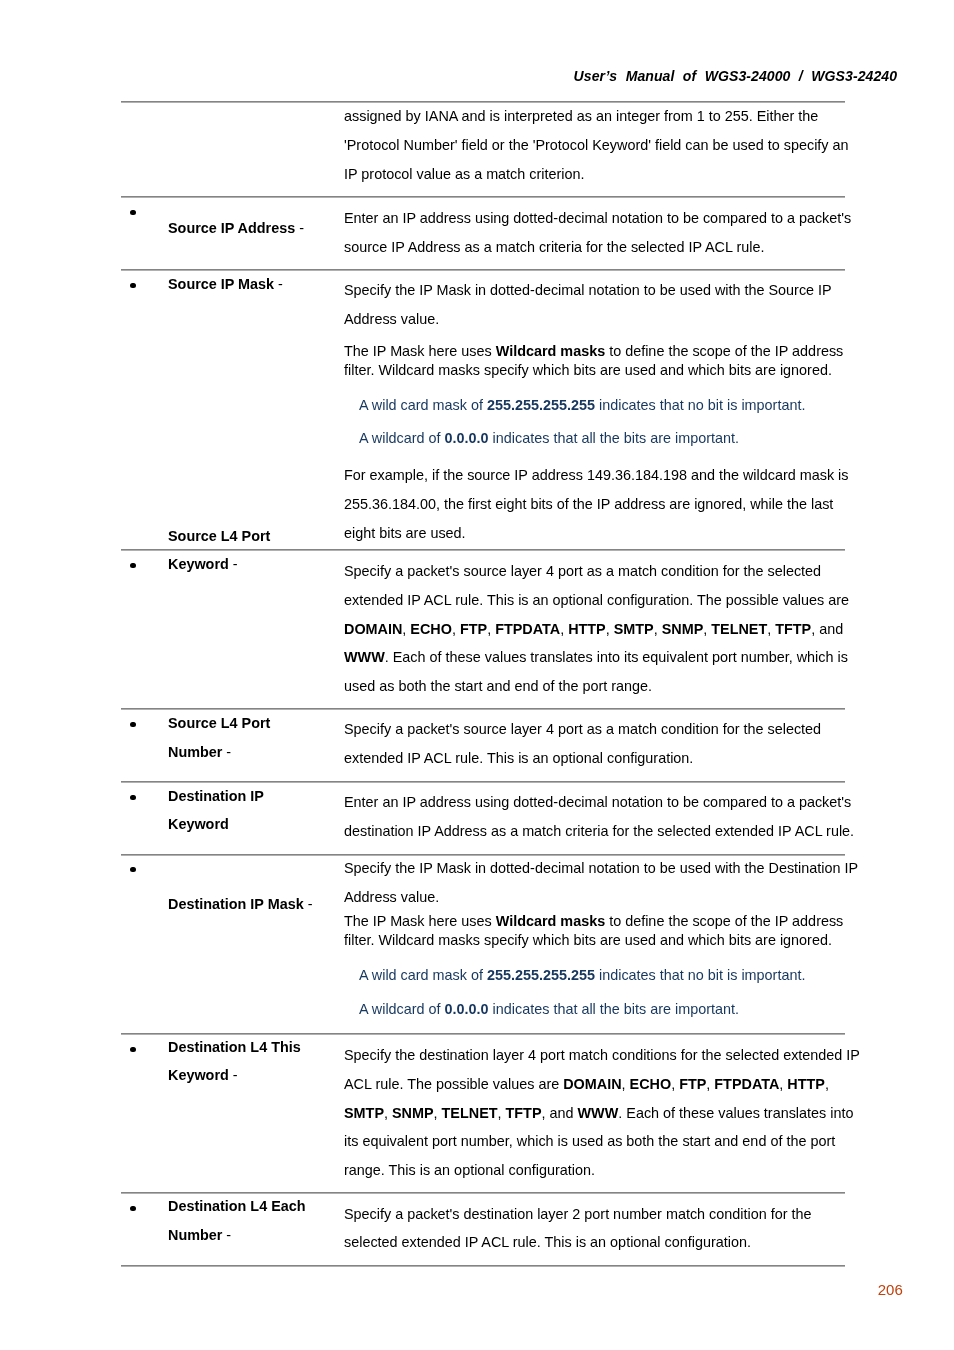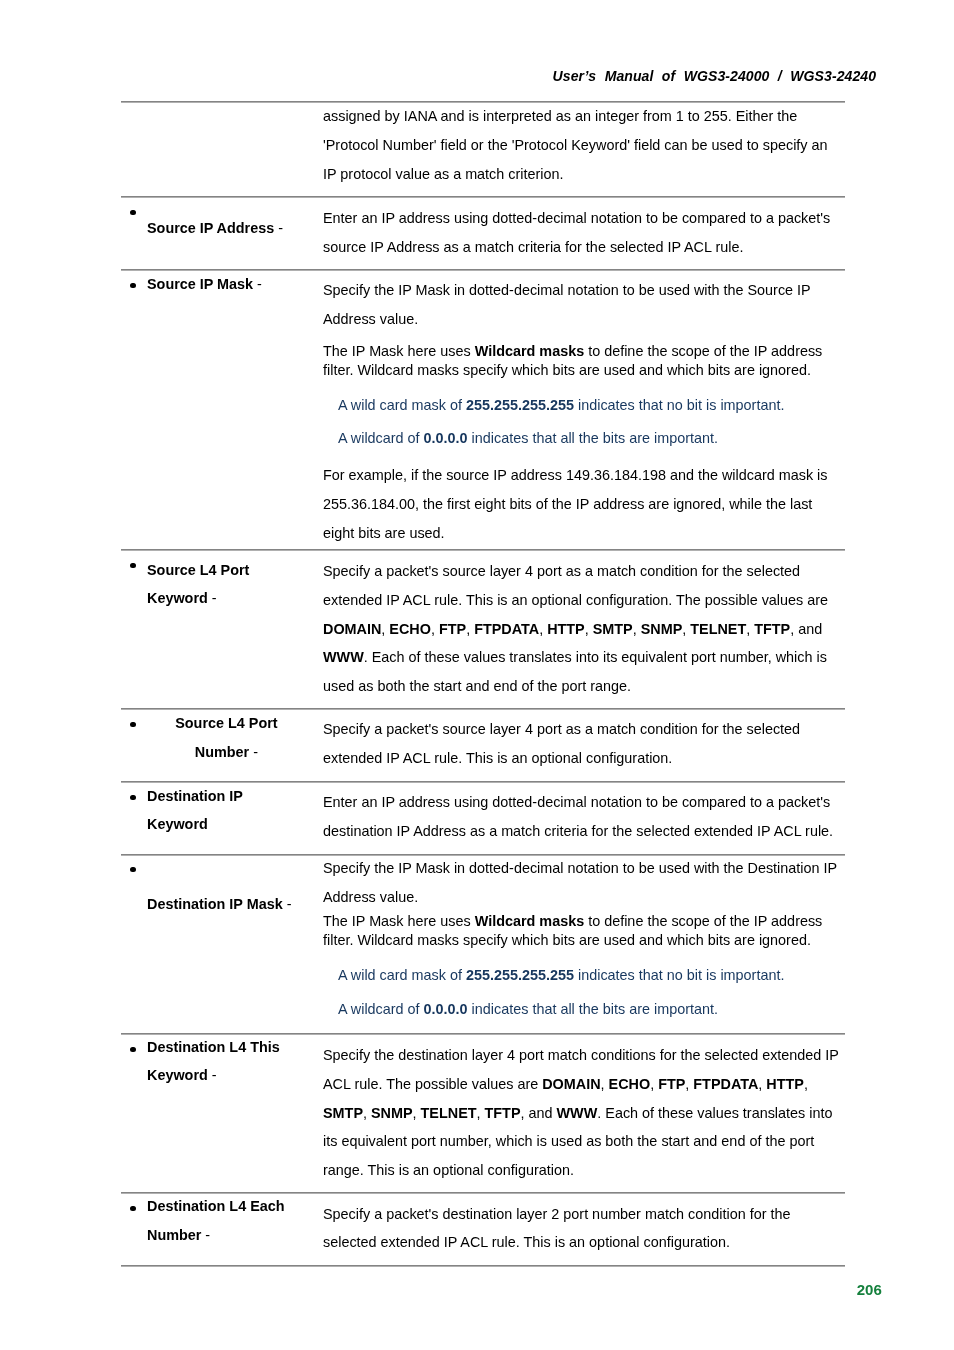--- a/index.html
+++ b/index.html
@@ -2,41 +2,41 @@
 <html><head>
 <meta charset="utf-8">
 <title>User's Manual of WGS3-24000 / WGS3-24240 — page 206</title>
 <style>
   html,body{margin:0;padding:0;background:#ffffff;}
   body{width:954px;height:1350px;background:#ffffff;
        font-family:"Liberation Sans",sans-serif;color:#000000;}
   .page{position:relative;width:954px;height:1350px;overflow:hidden;background:#ffffff;}
 
   
-  .running-header,.term,.desc,.page-number{will-change:transform;}
+  .running-header,.term,.desc,.page-number{will-change:transform;margin-left:21px;}
 
   .running-header{position:absolute;left:0;top:68.9px;width:876px;text-align:right;
       font-size:14.05px;font-weight:bold;font-style:italic;letter-spacing:0.06px;
       word-spacing:4.5px;line-height:14.05px;white-space:nowrap;color:#000000;}
 
   .rule{position:absolute;height:2px;
         background:linear-gradient(180deg,#6e6e6e 0%,#c6c6c6 100%);}
 
   .term{position:absolute;font-size:14.40px;font-weight:bold;color:#000000;}
   .term .suffix{font-weight:normal;}
 
   .bullet{position:absolute;left:130.1px;width:5.5px;height:5.5px;border-radius:50%;
           background:#000000;}
 
   .desc{position:absolute;font-size:14.40px;color:#000000;}
   .desc.note{color:#17375e;}
   .desc b{font-weight:bold;}
 
   .page-number{position:absolute;left:0;top:1282px;width:881.8px;text-align:right;
-      font-size:15px;font-weight:bold;line-height:15px;color:#15803d;}
+      font-size:15px;font-weight:normal;line-height:15px;color:#c2410c;}
 </style>
 </head>
 <body>
 
 <div class="page">
 
   <div class="running-header">User’s Manual of WGS3-24000 / WGS3-24240</div>
 
   <div id="table-root">
       <div class="rule" style="top: 101px; left: 121px; width: 724px;"></div>
@@ -48,25 +48,25 @@
       <div class="rule" style="top: 269px; left: 121px; width: 724px;"></div>
       <div class="bullet" style="top: 282.75px;"></div>
       <div class="term" style="top: 270.02px; left: 147px; width: 158.8px; line-height: 28px;"><span>Source IP Mask</span><span class="suffix"> -</span></div>
       <div class="desc" style="top: 276.42px; left: 323.4px; width: 519px; line-height: 29px;">Specify the IP Mask in dotted-decimal notation to be used with the Source IP Address value.</div>
       <div class="desc" style="top: 342.37px; left: 323.4px; width: 519px; line-height: 19.1px;">The IP Mask here uses <b>Wildcard masks</b> to define the scope of the IP address filter. Wildcard masks specify which bits are used and which bits are ignored.</div>
       <div class="desc note" style="top: 390.62px; left: 338.4px; width: 504px; line-height: 29px;">A wild card mask of <b>255.255.255.255</b> indicates that no bit is important.</div>
       <div class="desc note" style="top: 423.52px; left: 338.4px; width: 504px; line-height: 29px;">A wildcard of <b>0.0.0.0</b> indicates that all the bits are important.</div>
       <div class="desc" style="top: 461.37px; left: 323.4px; width: 519px; line-height: 29.1px;">For example, if the source IP address 149.36.184.198 and the wildcard mask is 255.36.184.00, the first eight bits of the IP address are ignored, while the last eight bits are used.</div>
       <div class="rule" style="top: 549px; left: 121px; width: 724px;"></div>
       <div class="bullet" style="top: 562.75px;"></div>
-      <div class="term" style="top: 557px; left: 147px; width: 158.8px; line-height: 27.9px;"><span>Source L4 Port Keyword</span><span class="suffix"> -</span></div>
+      <div class="term" style="top: 523px; left: 147px; width: 158.8px; line-height: 27.9px;"><span>Source L4 Port Keyword</span><span class="suffix"> -</span></div>
       <div class="desc" style="top: 556.75px; left: 323.4px; width: 519px; line-height: 28.75px;">Specify a packet's source layer 4 port as a match condition for the selected extended IP ACL rule. This is an optional configuration. The possible values are <b>DOMAIN</b>, <b>ECHO</b>, <b>FTP</b>, <b>FTPDATA</b>, <b>HTTP</b>, <b>SMTP</b>, <b>SNMP</b>, <b>TELNET</b>, <b>TFTP</b>, and <b>WWW</b>. Each of these values translates into its equivalent port number, which is used as both the start and end of the port range.</div>
       <div class="rule" style="top: 708px; left: 121px; width: 724px;"></div>
       <div class="bullet" style="top: 721.75px;"></div>
-      <div class="term" style="top: 708.57px; left: 147px; width: 158.8px; line-height: 28.9px; text-align: center;"><span>Source L4 Port Number</span><span class="suffix"> -</span></div>
+      <div class="term" style="top: 708.57px; left: 147px; width: 158.8px; line-height: 28.9px;"><span>Source L4 Port Number</span><span class="suffix"> -</span></div>
       <div class="desc" style="top: 715.32px; left: 323.4px; width: 519px; line-height: 29.2px;">Specify a packet's source layer 4 port as a match condition for the selected extended IP ACL rule. This is an optional configuration.</div>
       <div class="rule" style="top: 781px; left: 121px; width: 724px;"></div>
       <div class="bullet" style="top: 794.75px;"></div>
       <div class="term" style="top: 782.02px; left: 147px; width: 158.8px; line-height: 28px;"><span>Destination IP Keyword</span><span class="suffix"></span></div>
       <div class="desc" style="top: 788.42px; left: 323.4px; width: 519px; line-height: 29px;">Enter an IP address using dotted-decimal notation to be compared to a packet's destination IP Address as a match criteria for the selected extended IP ACL rule.</div>
       <div class="rule" style="top: 854px; left: 121px; width: 724px;"></div>
       <div class="bullet" style="top: 866.75px;"></div>
       <div class="term" style="top: 890px; left: 147px; width: 158.8px; line-height: 28px;"><span>Destination IP Mask</span><span class="suffix"> -</span></div>
       <div class="desc" style="top: 854.42px; left: 323.4px; width: 519px; line-height: 29px;">Specify the IP Mask in dotted-decimal notation to be used with the Destination IP Address value.</div>
       <div class="desc" style="top: 912.37px; left: 323.4px; width: 519px; line-height: 19.1px;">The IP Mask here uses <b>Wildcard masks</b> to define the scope of the IP address filter. Wildcard masks specify which bits are used and which bits are ignored.</div>

